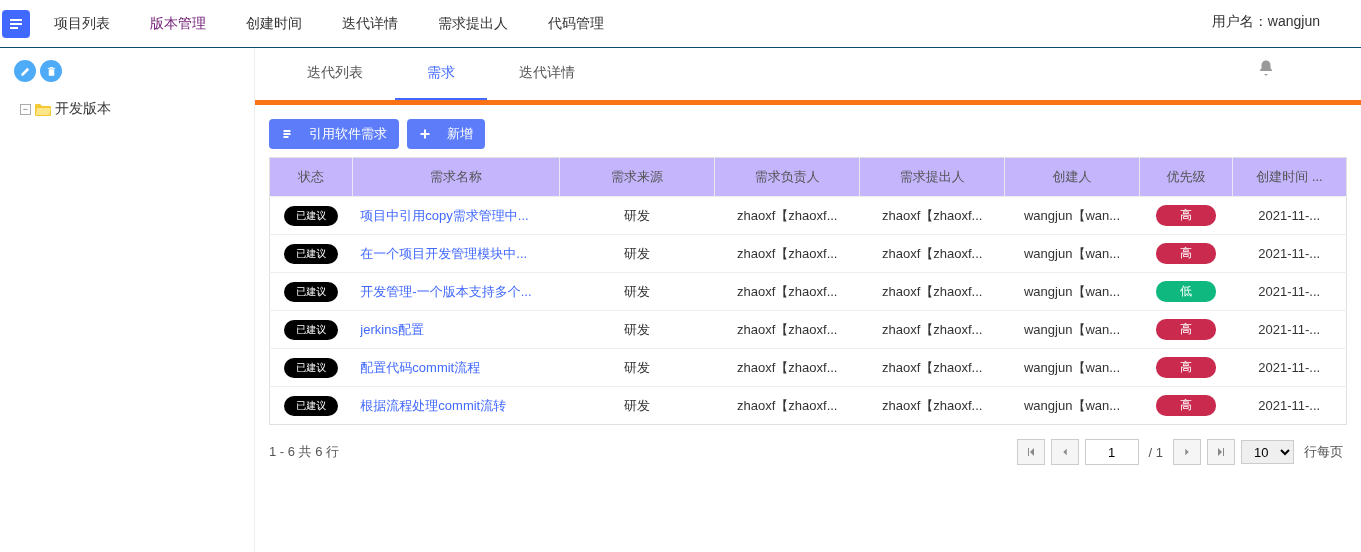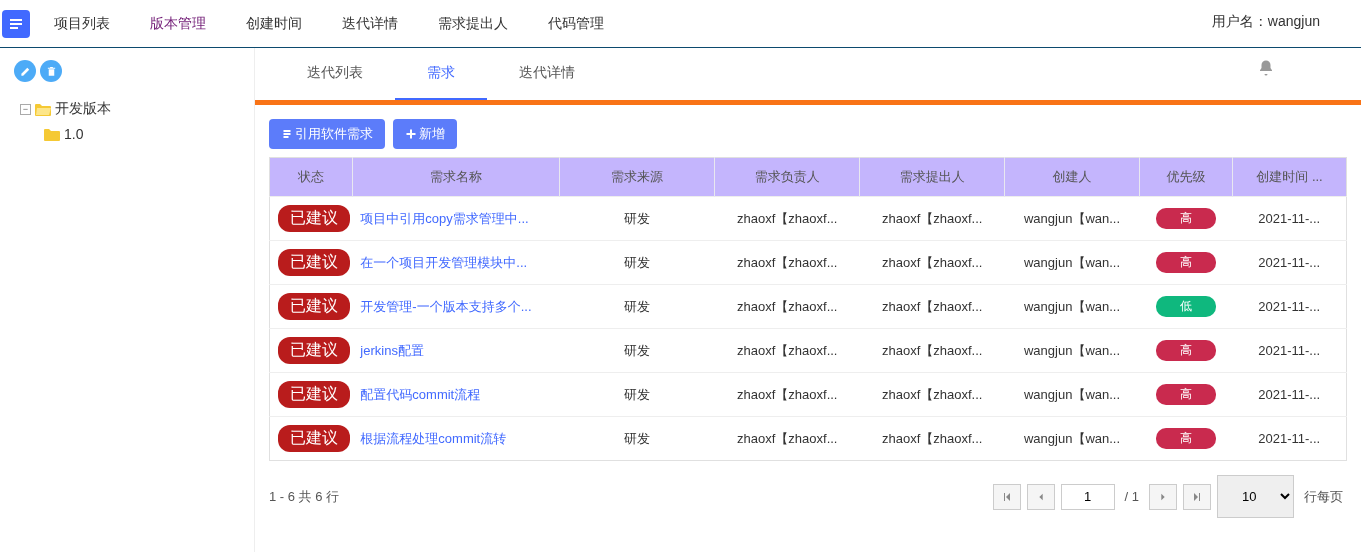--- a/index.html
+++ b/index.html
@@ -27,41 +27,41 @@
     .tree-children { padding-left: 24px; }
     .tree-leaf { display: flex; align-items: center; gap: 4px; padding: 4px 2px; cursor: pointer; font-size: 14px; }
     .tree-leaf .folder-icon { margin-left: 0; }
     
     .main { flex: 1; display: flex; flex-direction: column; }
     .sub-tabs { display: flex; border-bottom: 5px solid #f97316; padding: 0 20px; }
     .sub-tab { padding: 16px 32px; cursor: pointer; color: #555; font-size: 14px; border-bottom: 2px solid transparent; }
     .sub-tab.active { color: #4169ff; border-bottom-color: #4169ff; }
     
     .action-bar { padding: 14px 14px 8px; display: flex; gap: 8px; }
-    .btn { background: #5c7cfa; color: #fff; border: none; border-radius: 4px; padding: 6px 12px; font-size: 13px; cursor: pointer; display: inline-flex; align-items: center; gap: 2px; }
+    .btn { background: #5c7cfa; color: #fff; border: none; border-radius: 4px; padding: 6px 12px; font-size: 13px; cursor: pointer; display: inline-flex; align-items: center; gap: 16px; }
     .btn svg { fill: #fff; }
     
     .table-wrap { padding: 0 14px; }
     table { width: 100%; border-collapse: collapse; border: 1px solid #e0e0e0; }
     thead th { background: #c4b5fd; padding: 10px 8px; text-align: center; font-weight: 400; color: #555; font-size: 13px; border-right: 1px solid #e8e8f0; }
     thead th:last-child { border-right: none; text-align: center; }
     tbody td { padding: 8px; text-align: center; border-top: 1px solid #eee; font-size: 13px; white-space: nowrap; overflow: hidden; text-overflow: ellipsis; max-width: 0; }
     tbody td:nth-child(2) { text-align: left; }
-    .status-pill { display: inline-block; background: #b91c1c; color: #fff; padding: 3px 12px; border-radius: 12px; font-size: 16px; }
+    .status-pill { display: inline-block; background: #000000; color: #fff; padding: 3px 12px; border-radius: 12px; font-size: 10px; }
     .priority-pill { display: inline-block; color: #fff; padding: 2px 24px; border-radius: 10px; font-size: 12px; }
     .priority-high { background: #c92a4e; }
     .priority-low { background: #0fb87e; }
     .link-text { color: #4169ff; cursor: pointer; }
     
     .pager { display: flex; align-items: center; padding: 14px; justify-content: space-between; }
     .pager-info { color: #555; }
     .pager-controls { display: flex; align-items: center; gap: 6px; }
     .pager-btn { width: 28px; height: 26px; border: 1px solid #ccc; background: #f5f5f5; color: #888; cursor: pointer; display: flex; align-items: center; justify-content: center; }
     .pager-input { width: 54px; height: 26px; border: 1px solid #ccc; text-align: center; font-size: 13px; }
-    .pager-select { height: 43px; border: 1px solid #ccc; font-size: 13px; padding: 0 20px; }
+    .pager-select { height: 24px; border: 1px solid #ccc; font-size: 13px; padding: 0 8px; }
     .pager-text { color: #555; margin: 0 4px; }
     
     .col-status { width: 80px; }
     .col-name { width: 200px; }
     .col-source { width: 150px; }
     .col-owner { width: 140px; }
     .col-submitter { width: 140px; }
     .col-creator { width: 130px; }
     .col-priority { width: 90px; }
     .col-created { width: 110px; }
@@ -114,28 +114,20 @@
       </div>
     </div>
     <div class="tree">
       <div class="tree-node">
         <span class="tree-toggle">−</span>
         <svg class="folder-icon" viewBox="0 0 16 13">
             <path fill="#f5c934" d="M0 2a1 1 0 011-1h4l2 2h8a1 1 0 011 1v8a1 1 0 01-1 1H1a1 1 0 01-1-1z"></path>
             <path fill="#fde68a" d="M2 5h14l-2 7H1z"></path>
           </svg>
         <span>开发版本</span>
-      </div>
-      <div class="tree-children">
-        <div class="tree-leaf">
-          <svg class="folder-icon" viewBox="0 0 16 13">
-              <path fill="#f5c934" d="M0 2a1 1 0 011-1h4l2 2h8a1 1 0 011 1v8a1 1 0 01-1 1H1a1 1 0 01-1-1z"></path>
-            </svg>
-          <span>1.0</span>
-        </div>
       </div>
     </div>
   </div>
 
   <div class="main">
     <div class="sub-tabs">
         <div class="sub-tab">迭代列表</div>
         <div class="sub-tab active">需求</div>
         <div class="sub-tab">迭代详情</div>
       </div>

